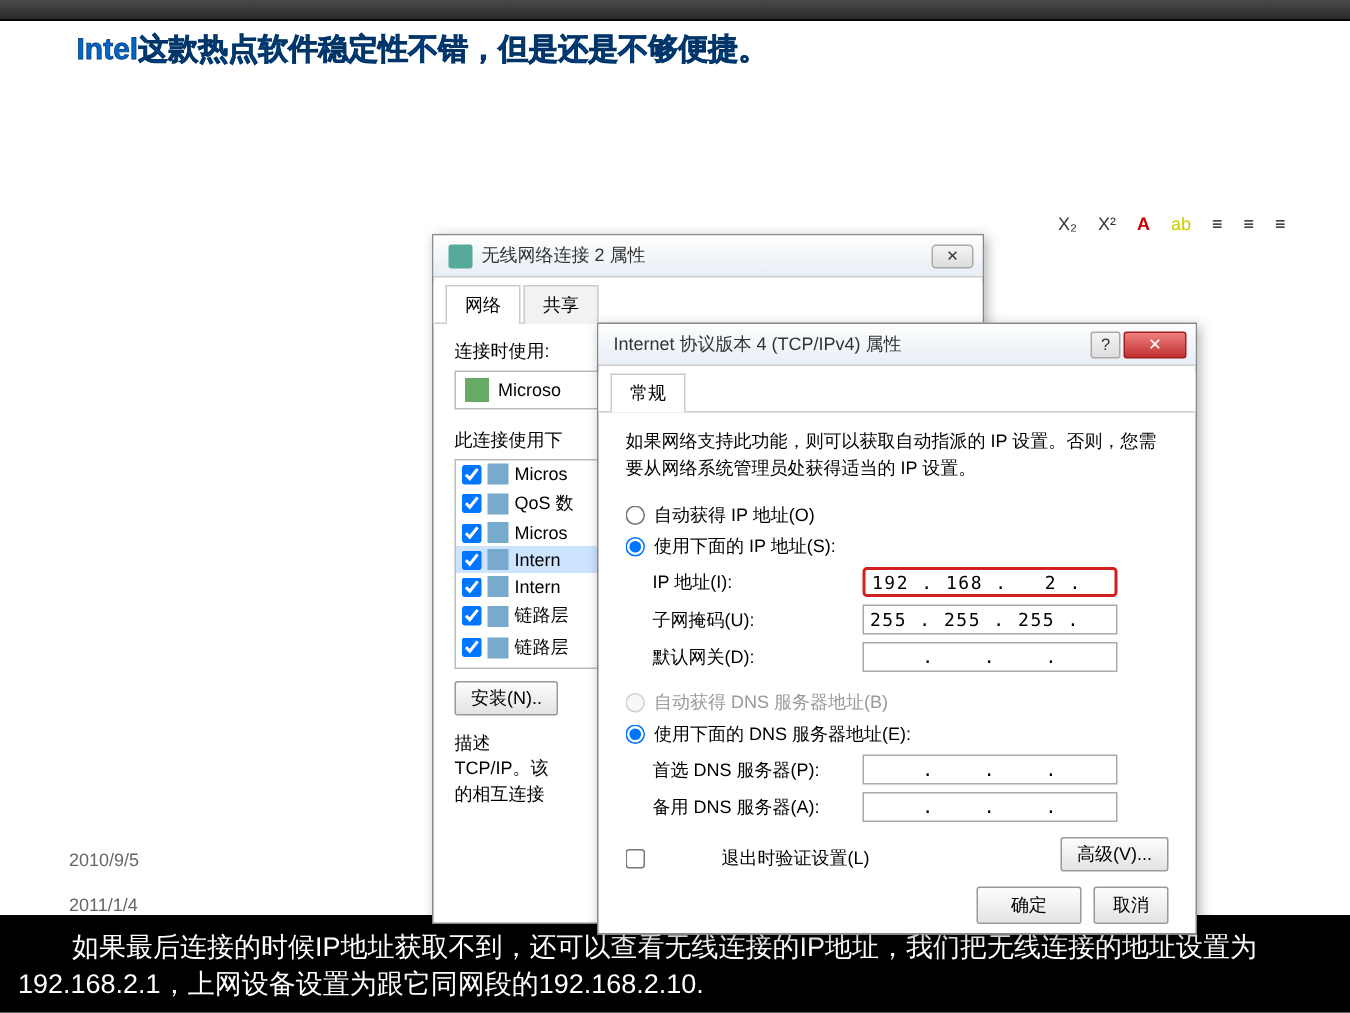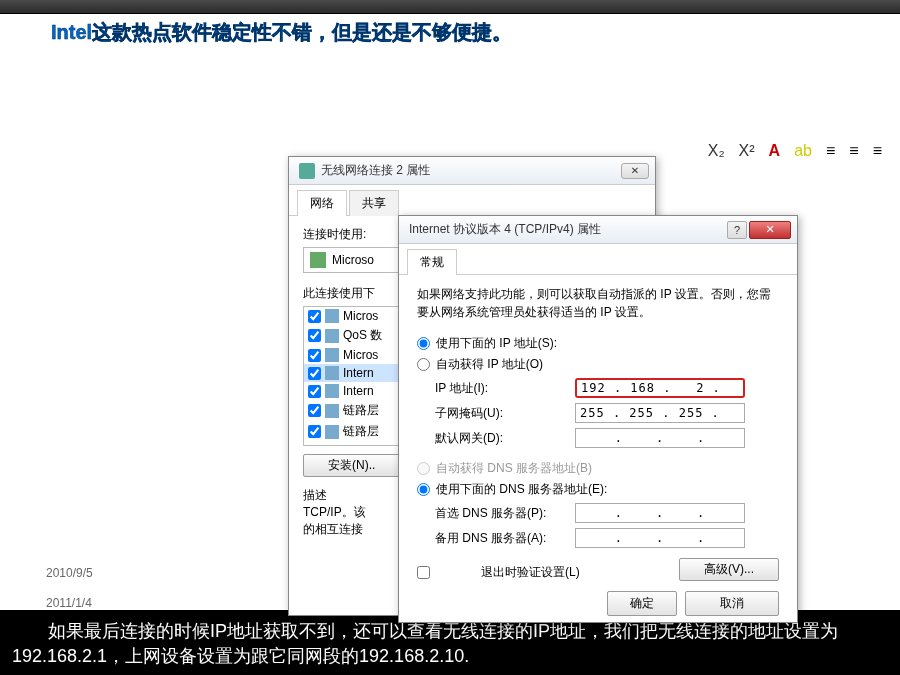--- a/index.html
+++ b/index.html
@@ -2,21 +2,21 @@
 <html><head>
 <meta charset="utf-8">
 <style>
 * { box-sizing: border-box; margin: 0; padding: 0; }
 body { font-family: "Microsoft YaHei", Tahoma, SimSun, sans-serif; background: #000; width: 900px; height: 675px; overflow: hidden; position: relative; }
 .top-bar { background: linear-gradient(#4a4a4a, #2a2a2a); height: 14px; border-bottom: 1px solid #000; }
 .headline { background: #fff; height: 36px; display: flex; align-items: center; padding-left: 51px; font-size: 20px; font-weight: bold; color: #0066cc; text-shadow: 1px 1px 0 #fff, -1px -1px 0 #fff, 1px -1px 0 #fff, -1px 1px 0 #fff; -webkit-text-stroke: 0.5px #003366; }
 .main-area { background: #fff; height: 560px; position: relative; }
 
 
-.tool-icons { position: absolute; top: 92px; right: 15px; display: flex; gap: 8px; align-items: flex-start; font-size: 16px; }
+.tool-icons { position: absolute; top: 92px; right: 40px; display: flex; gap: 8px; align-items: flex-start; font-size: 12px; }
 .tool-icons span { margin: 0 3px; }
 
 
 .net-entry { position: absolute; top: 95px; left: 110px; display: flex; align-items: flex-start; background: #fff; padding: 4px; }
 .net-entry .icon { width: 40px; height: 34px; background: linear-gradient(#7bb, #5a9); border: 1px solid #ccc; margin-right: 8px; position: relative; }
 .net-entry .icon::after { content: ""; position: absolute; bottom: -2px; right: -2px; width: 12px; height: 12px; background: linear-gradient(#6c6, #3a3); }
 .net-entry .txt { font-size: 12px; color: #333; line-height: 1.4; }
 .net-entry .txt .l1 { color: #000; }
 .net-entry .txt .l2 { color: #666; }
 .net-entry .txt .l3 { color: #666; }
@@ -37,21 +37,21 @@
 
 .dlg1 { top: 106px; left: 288px; width: 368px; height: 460px; z-index: 2; }
 .dlg1 .body { padding: 10px 14px; font-size: 12px; }
 .dlg1 .row-label { margin-bottom: 4px; }
 .conn-box { border: 1px solid #bbb; padding: 4px 6px; display: flex; align-items: center; background: #fff; }
 .mini-icon { width: 16px; height: 16px; background: #6a6; margin-right: 6px; }
 .chk-list { border: 1px solid #bbb; margin-top: 4px; background: #fff; height: 140px; overflow: hidden; }
 .chk-row { display: flex; align-items: center; padding: 2px 4px; font-size: 12px; }
 .chk-row input { margin-right: 4px; }
 .chk-row .ci { width: 14px; height: 14px; background: #7ac; margin-right: 4px; }
-.btn { background: linear-gradient(#fdfdfd, #e3e3e3); border: 1px solid #999; padding: 2px 24px; font-size: 12px; border-radius: 2px; cursor: pointer; }
+.btn { background: linear-gradient(#fdfdfd, #e3e3e3); border: 1px solid #999; padding: 2px 10px; font-size: 12px; border-radius: 2px; cursor: pointer; }
 .desc { margin-top: 10px; font-size: 12px; }
 
 
 .dlg2 { top: 165px; left: 398px; width: 400px; height: 408px; z-index: 3; }
 .dlg2 .body { padding: 10px 18px; font-size: 12px; }
 .help-text { font-size: 12px; line-height: 1.5; margin-bottom: 14px; }
 .radio-row { display: flex; align-items: center; margin: 4px 0; font-size: 12px; }
 .radio-row input { margin-right: 6px; }
 .radio-row.disabled { color: #999; }
 .ip-row { display: flex; align-items: center; margin: 5px 0 5px 18px; font-size: 12px; }
@@ -164,26 +164,26 @@
       <div class="tb-close">✕</div>
     </div>
     <div class="tabs">
       <div class="tab">常规</div>
     </div>
     <div class="body">
       <div class="help-text">如果网络支持此功能，则可以获取自动指派的 IP 设置。否则，您需要从网络系统管理员处获得适当的 IP 设置。</div>
 
       <div>
         <div class="radio-row">
+            <input type="radio" name="ip" style="">
+            <span>自动获得 IP 地址(O)</span>
+          </div>
+        <div class="radio-row">
             <input type="radio" name="ip" checked="" style="">
             <span>使用下面的 IP 地址(S):</span>
-          </div>
-        <div class="radio-row">
-            <input type="radio" name="ip" style="">
-            <span>自动获得 IP 地址(O)</span>
           </div>
         <div class="ip-row">
             <span class="lbl">IP 地址(I):</span>
             <input class="ip-input hl" value="192 . 168 .   2 .   1" style="">
           </div>
         <div class="ip-row">
             <span class="lbl">子网掩码(U):</span>
             <input class="ip-input" value="255 . 255 . 255 .   0" style="">
           </div>
         <div class="ip-row">
@@ -214,21 +214,21 @@
       <div style="display:flex;align-items:center;margin-top:10px">
         <div class="chk-row2" style="flex:1">
             <input type="checkbox" style="">
             <span>退出时验证设置(L)</span>
           </div>
         <button class="btn">高级(V)...</button>
       </div>
 
       <div class="btn-row">
         <button class="btn" style="padding:3px 22px">确定</button>
-        <button class="btn" style="padding:3px 34px">取消</button>
+        <button class="btn" style="padding:3px 12px">取消</button>
       </div>
     </div>
   </div>
 
   <div class="side-dates">
     <div>2010/9/5</div>
     <div>2011/1/4</div>
     <div>2010/8/9</div>
   </div>
   <div class="side-glyph">件</div>

